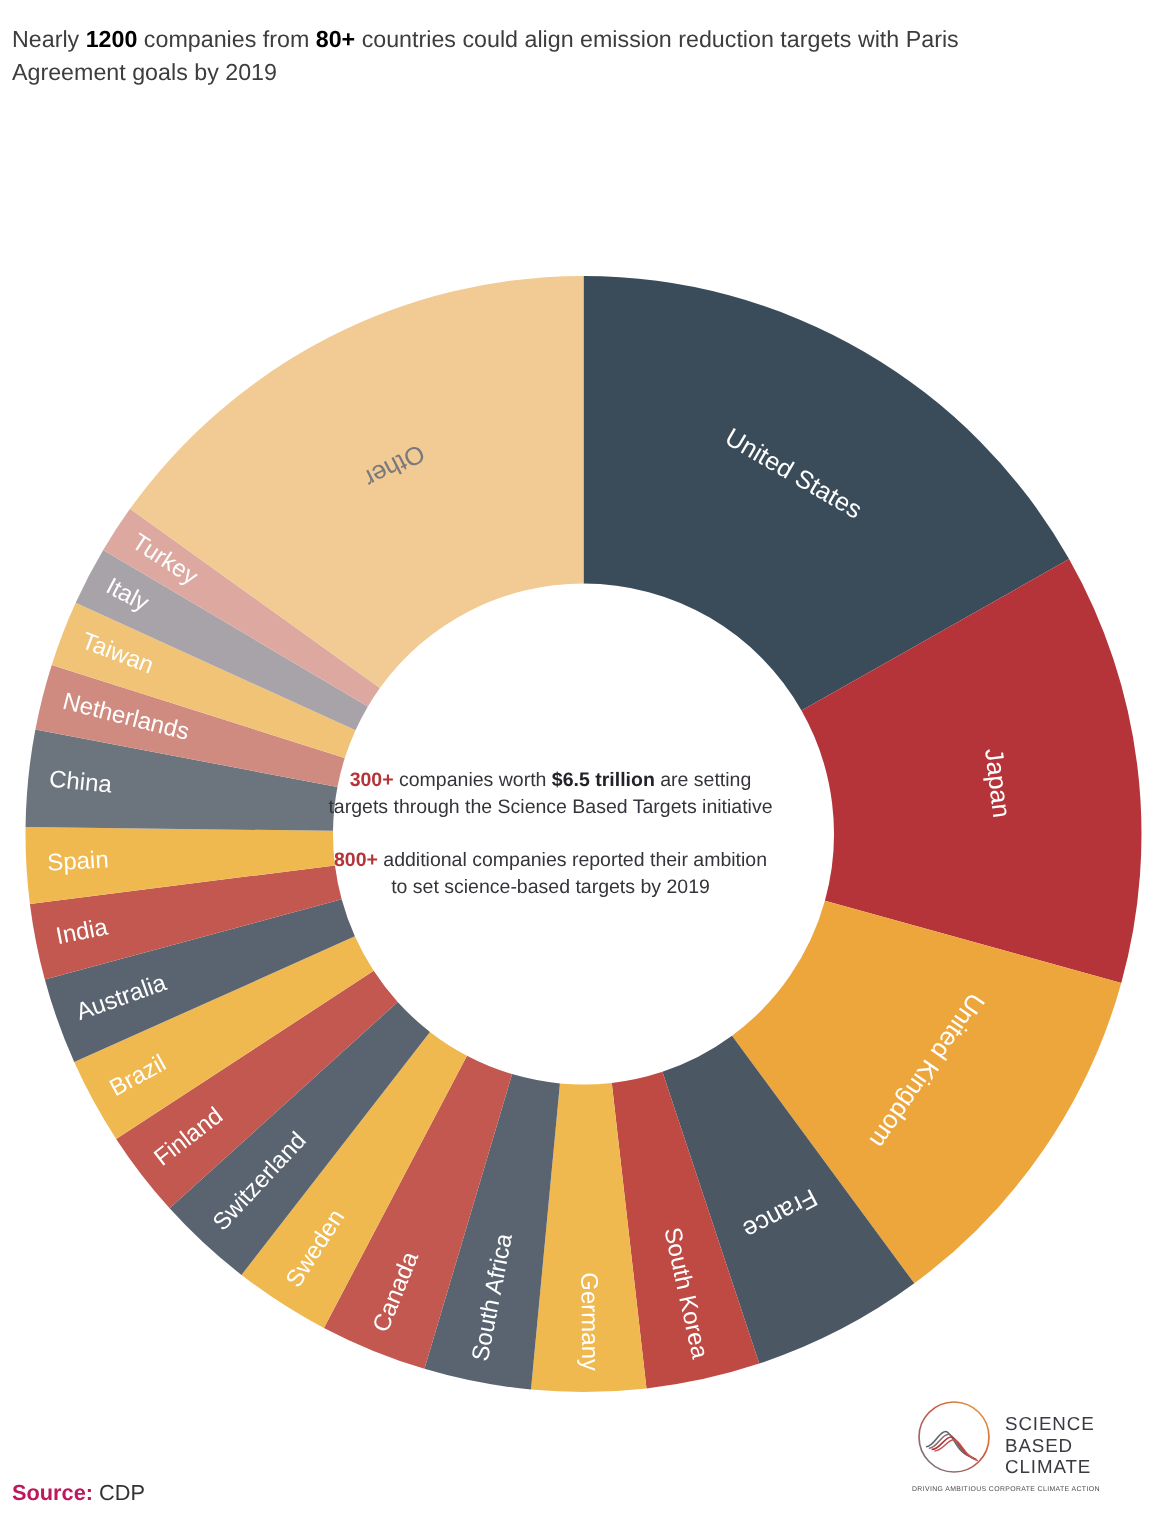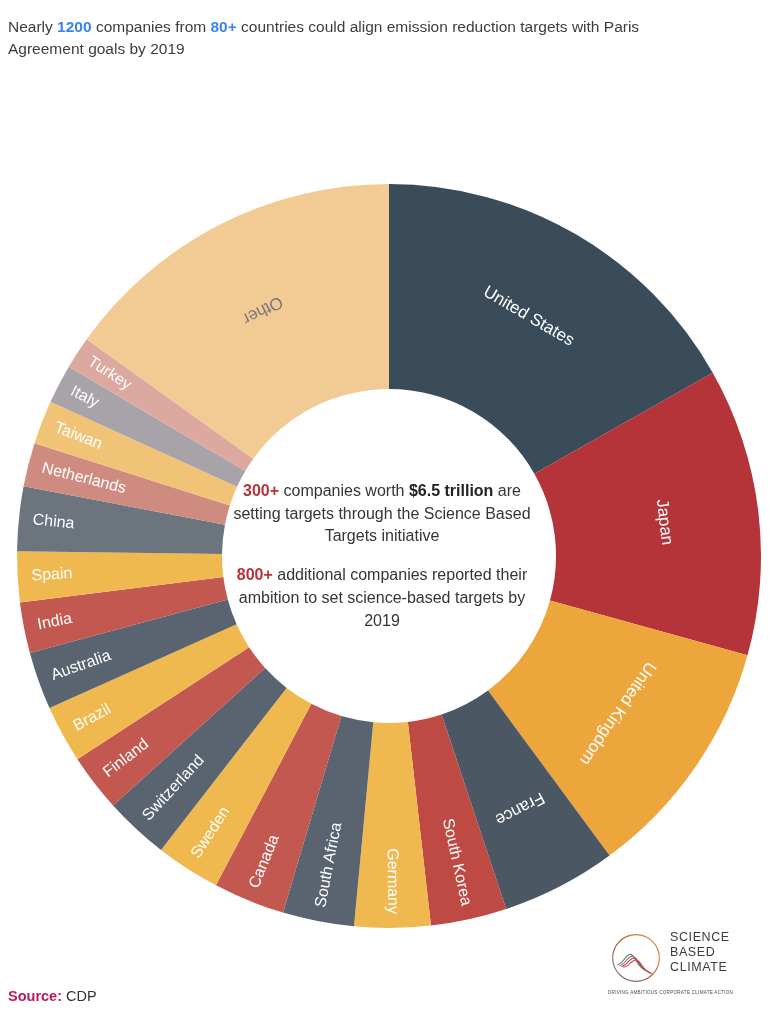--- a/index.html
+++ b/index.html
@@ -33,21 +33,21 @@
     max-width: 740px;
   }
   #subtitle {
     font-size: 15.5px;
     line-height: 1.45;
     color: #3d3d3d;
     margin: 0;
     max-width: 700px;
     font-weight: normal;
   }
-  #subtitle b { font-weight: bold; color: #3b82f6; }
+  #subtitle b { font-weight: bold; color: #000000; }
 
   
   #chart-wrap {
     position: absolute;
     left: 0;
     top: 170px;
     width: 776px;
     height: 780px;
   }
   #donut-svg { display: block; }
@@ -57,26 +57,26 @@
     font-family: "Liberation Sans", sans-serif;
     font-size: 17px;
     font-weight: normal;
   }
   .slice-label.small { font-size: 16px; }
   .slice-label.other { fill: #78787d; }
 
   
   #center-text {
     position: absolute;
-    left: 382px;
+    left: 367px;
     top: 556px;
     transform: translate(-50%, -50%);
     width: 300px;
     text-align: center;
-    font-size: 16px;
+    font-size: 13px;
     line-height: 1.42;
     color: #34343a;
   }
   #center-text .accent { color: #b5343a; font-weight: bold; }
   #center-text .strong { font-weight: bold; color: #222228; }
   #center-text .para-1 { margin: 0 0 16px 0; }
   #center-text .para-2 { margin: 0; text-align: center; }
 
   
   #source {
@@ -90,21 +90,21 @@
 
   #logo {
     position: absolute;
     right: 10px;
     top: 930px;
     width: 158px;
     height: 80px;
   }
   #logo-row {
     display: flex;
-    align-items: flex-start;
+    align-items: flex-end;
     gap: 6px;
   }
   #logo-mark { width: 56px; height: 56px; flex: 0 0 56px; }
   #logo-words {
     font-size: 12.5px;
     line-height: 1.18;
     letter-spacing: 0.6px;
     color: #3a3a42;
     font-weight: normal;
   }

